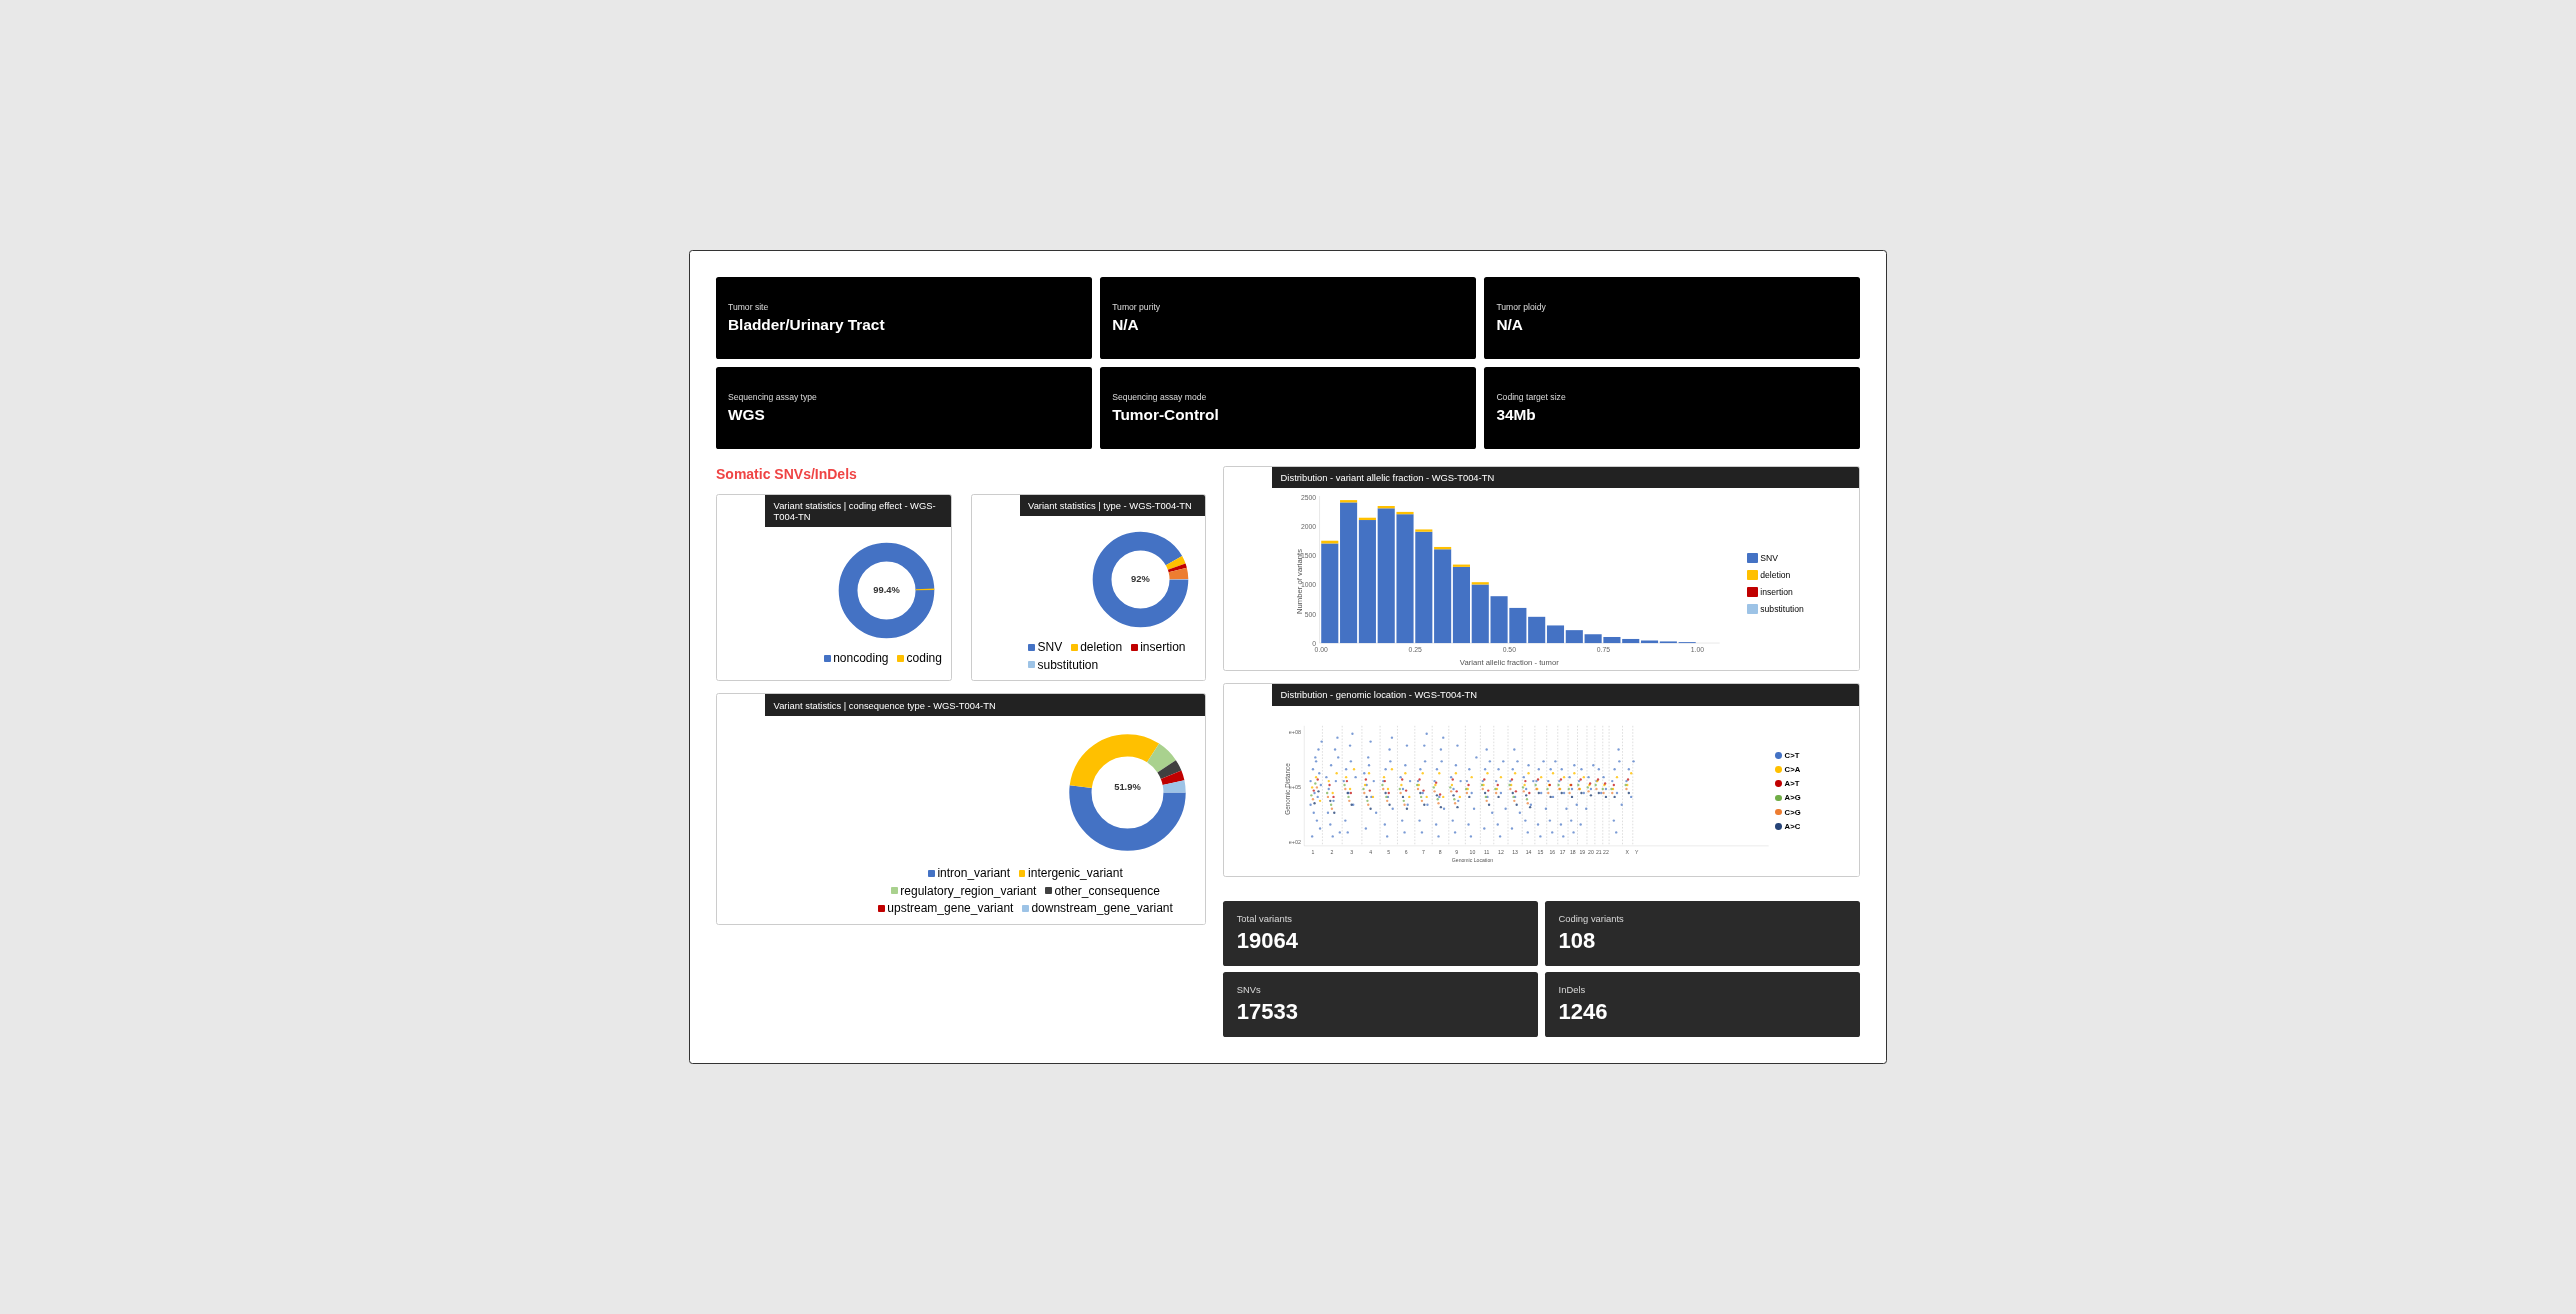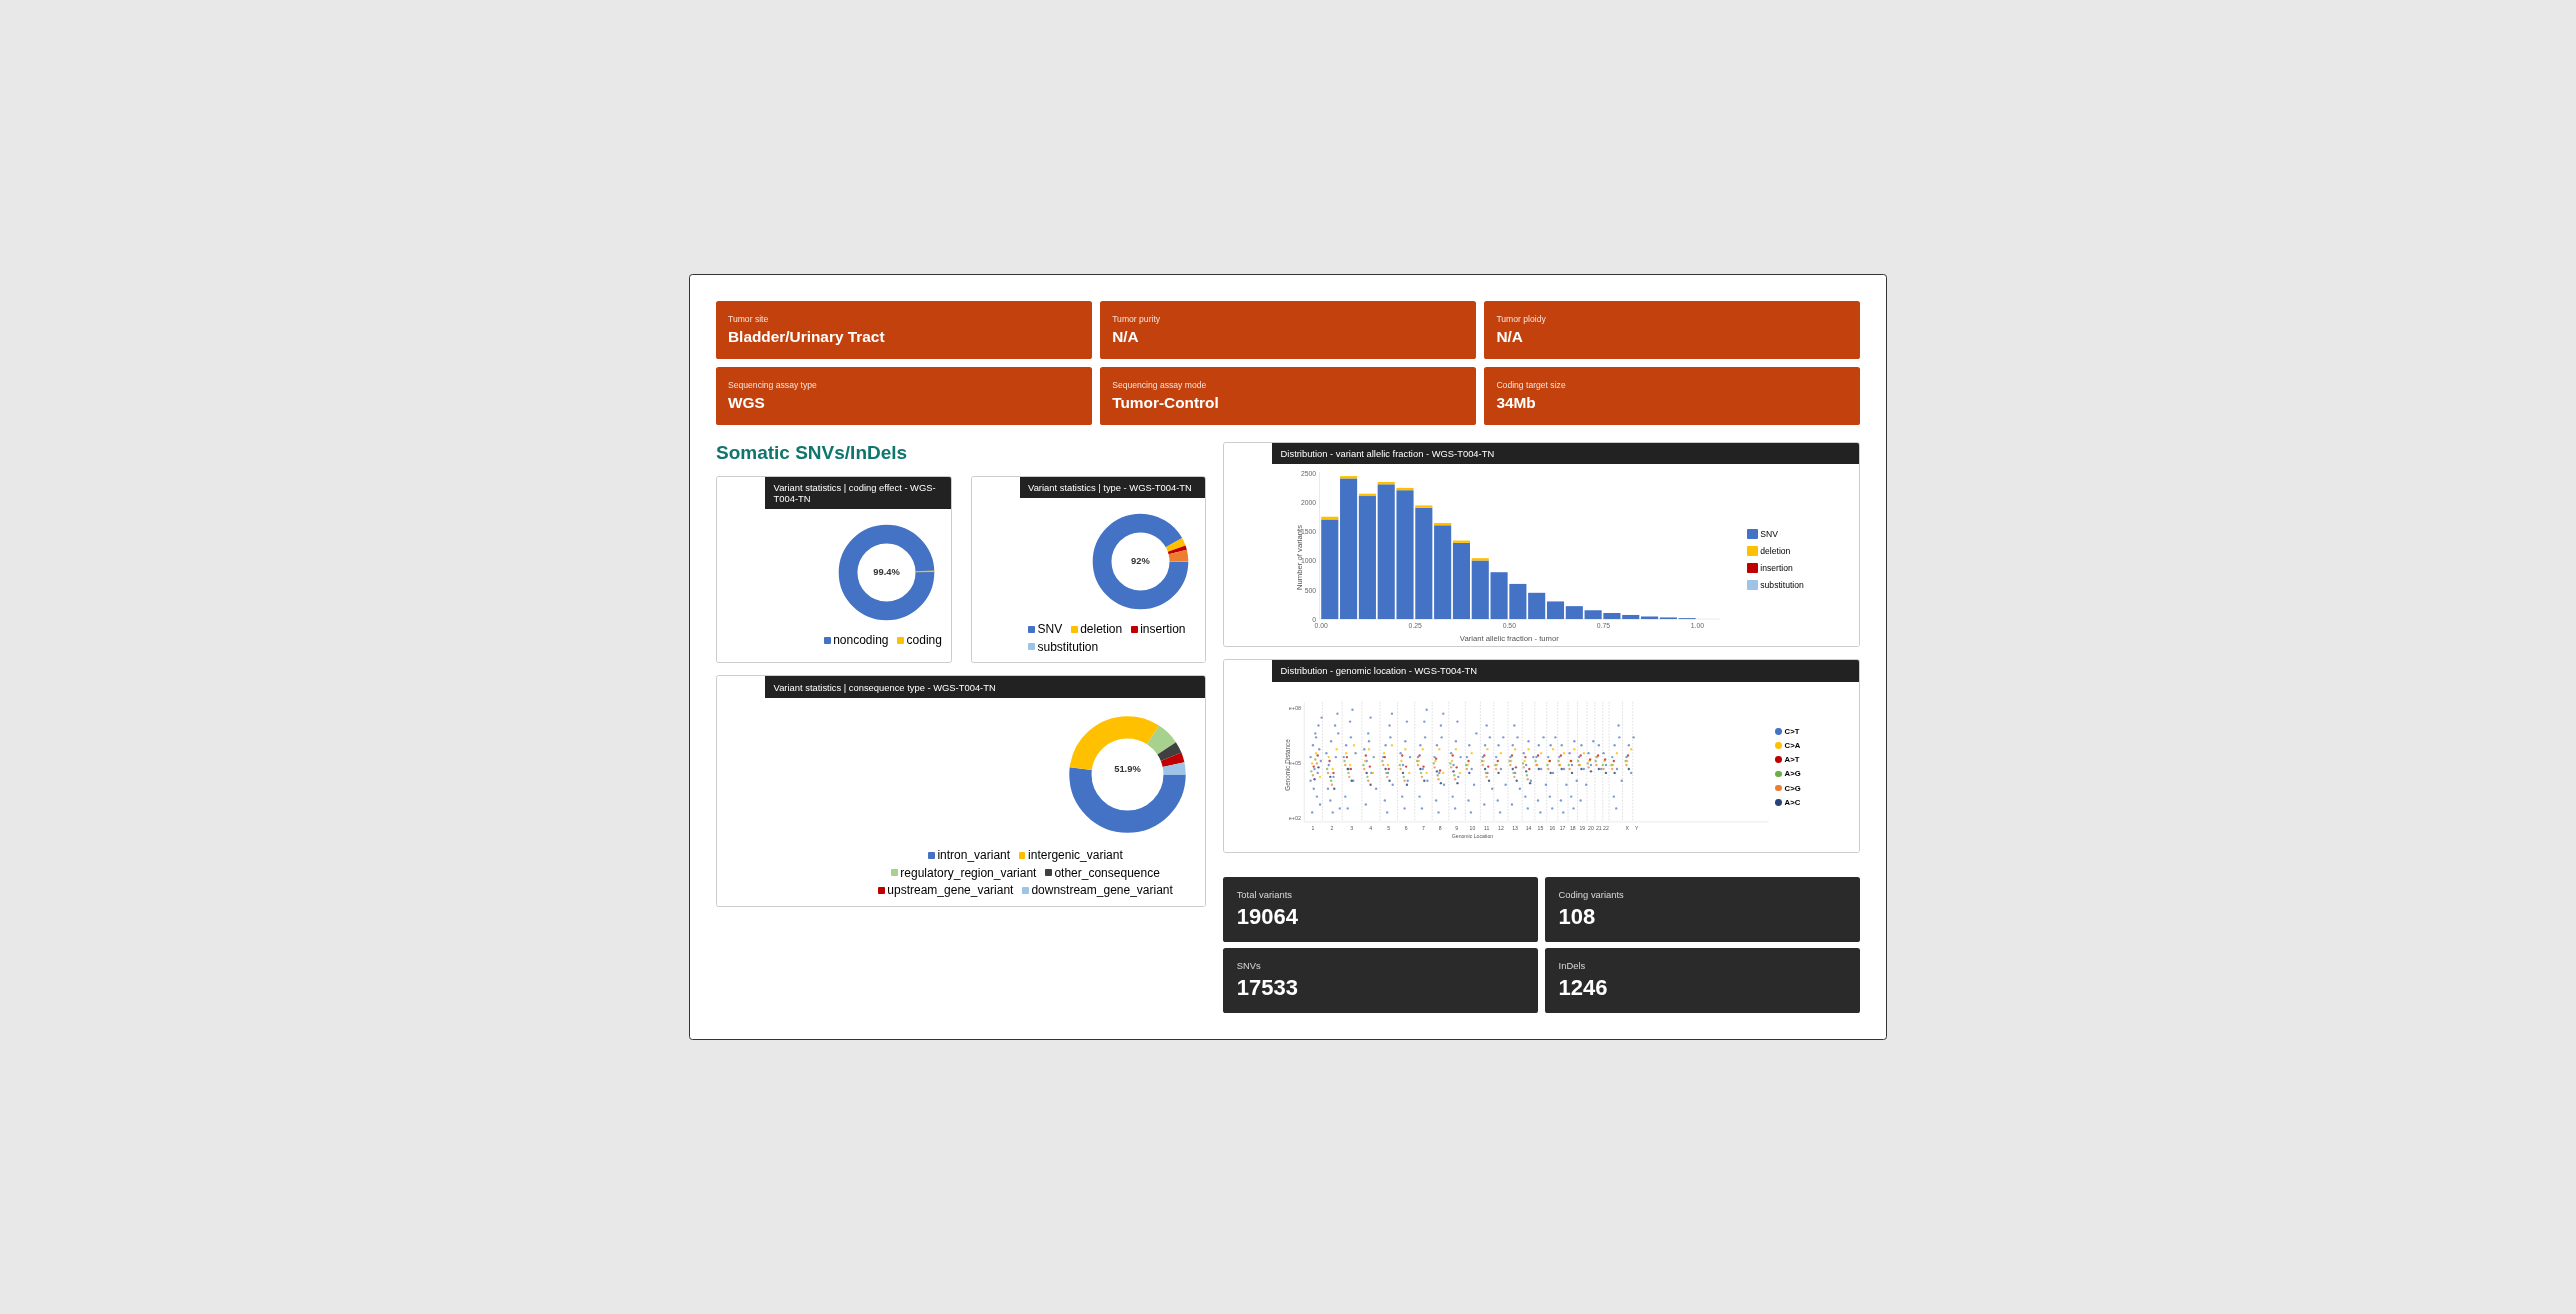--- a/index.html
+++ b/index.html
@@ -21,40 +21,40 @@
       max-width: 100%;
     }
     
     .info-grid {
       display: grid;
       grid-template-columns: repeat(3, 1fr);
       gap: 8.6px;
       margin-bottom: 17px;
     }
     .info-card {
-      background: #c2410c;
+      background: #000000;
       color: white;
-      padding: 13px 12px;
+      padding: 25px 12px;
       border-radius: 2.6px;
     }
     .info-card .card-label {
       font-size: 8.6px;
       opacity: 0.85;
       margin-bottom: 3.4px;
     }
     .info-card .card-value {
       font-size: 15.4px;
       font-weight: bold;
     }
     
     .section-title {
-      font-size: 19px;
+      font-size: 14px;
       font-weight: bold;
       margin-bottom: 12px;
-      color: #0f766e;
+      color: #ef4444;
     }
     
     .two-col {
       display: grid;
       grid-template-columns: 1fr 1.3fr;
       gap: 17px;
     }
     
     .chart-panel {
       border: 0.9px solid #ccc;

